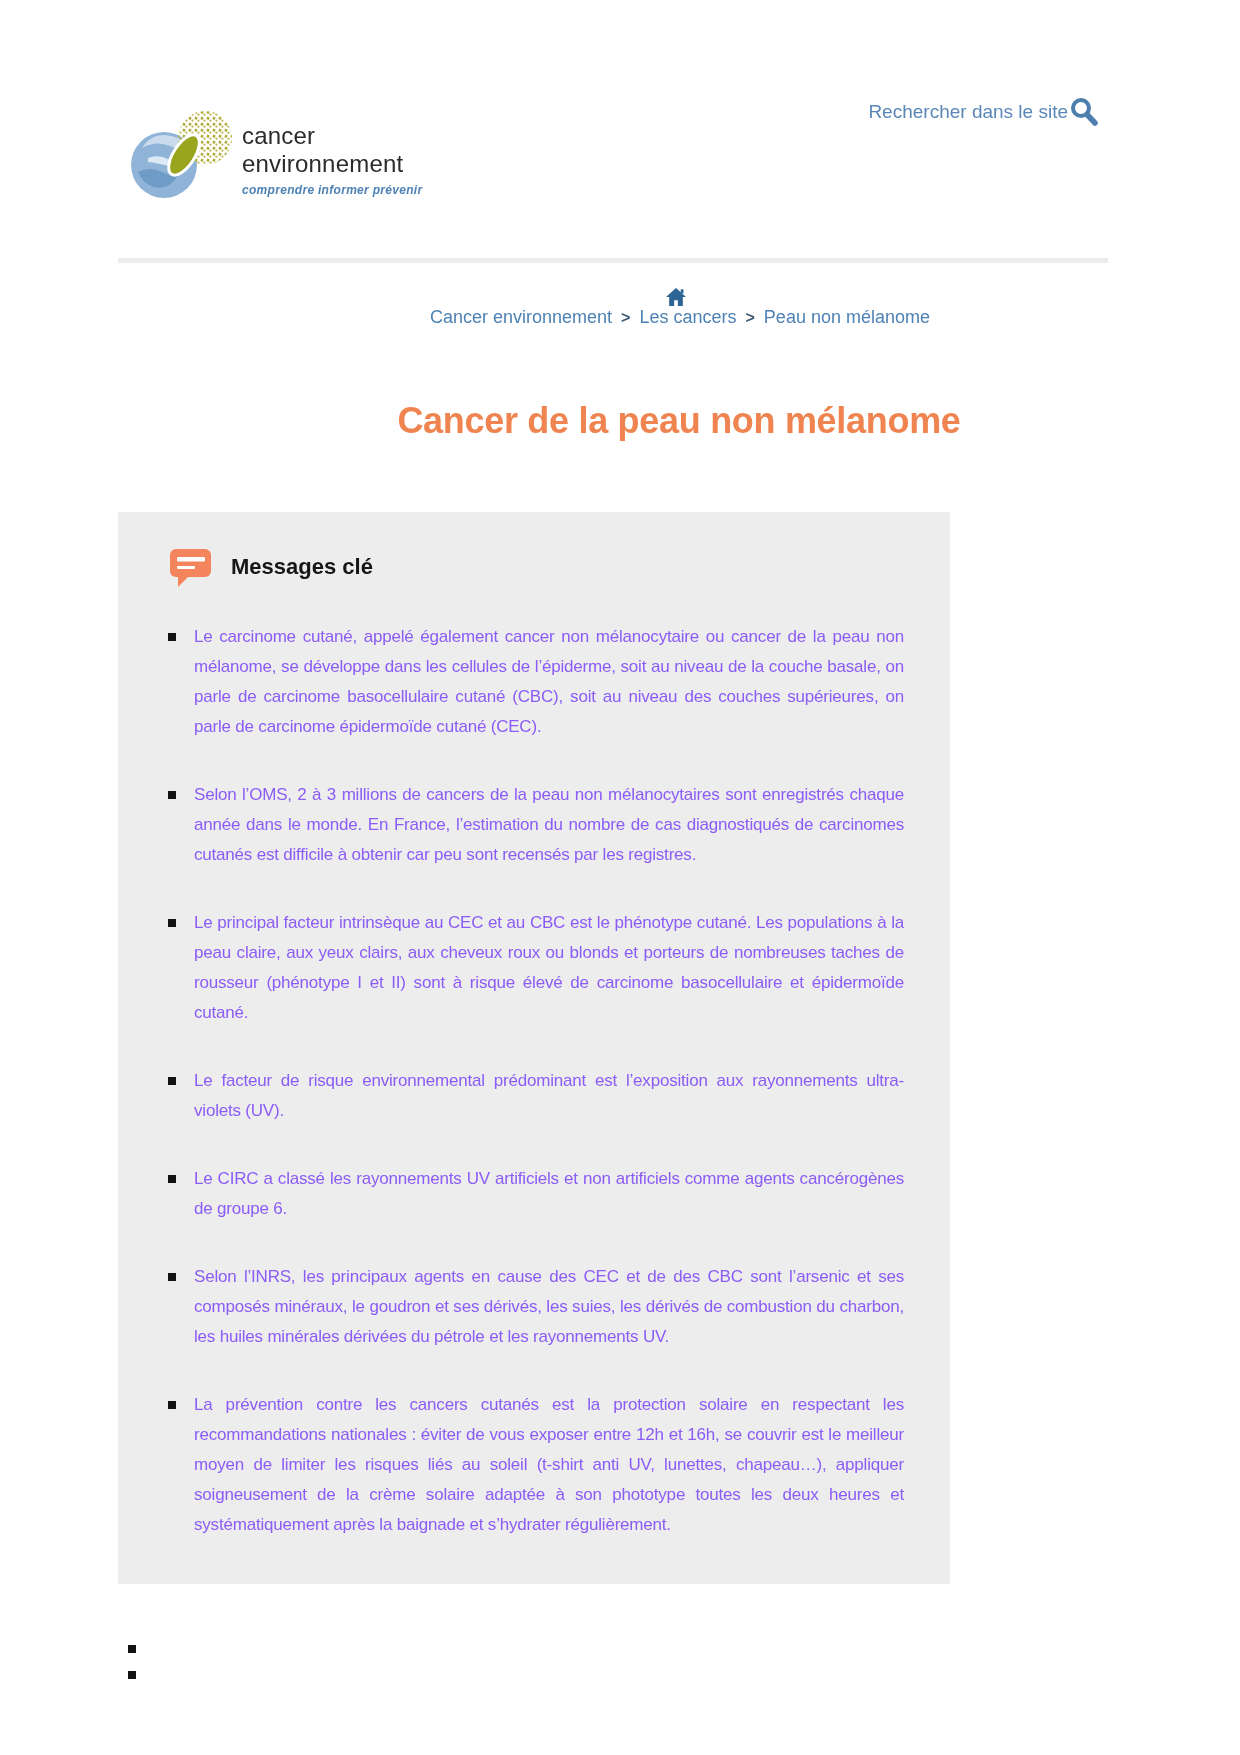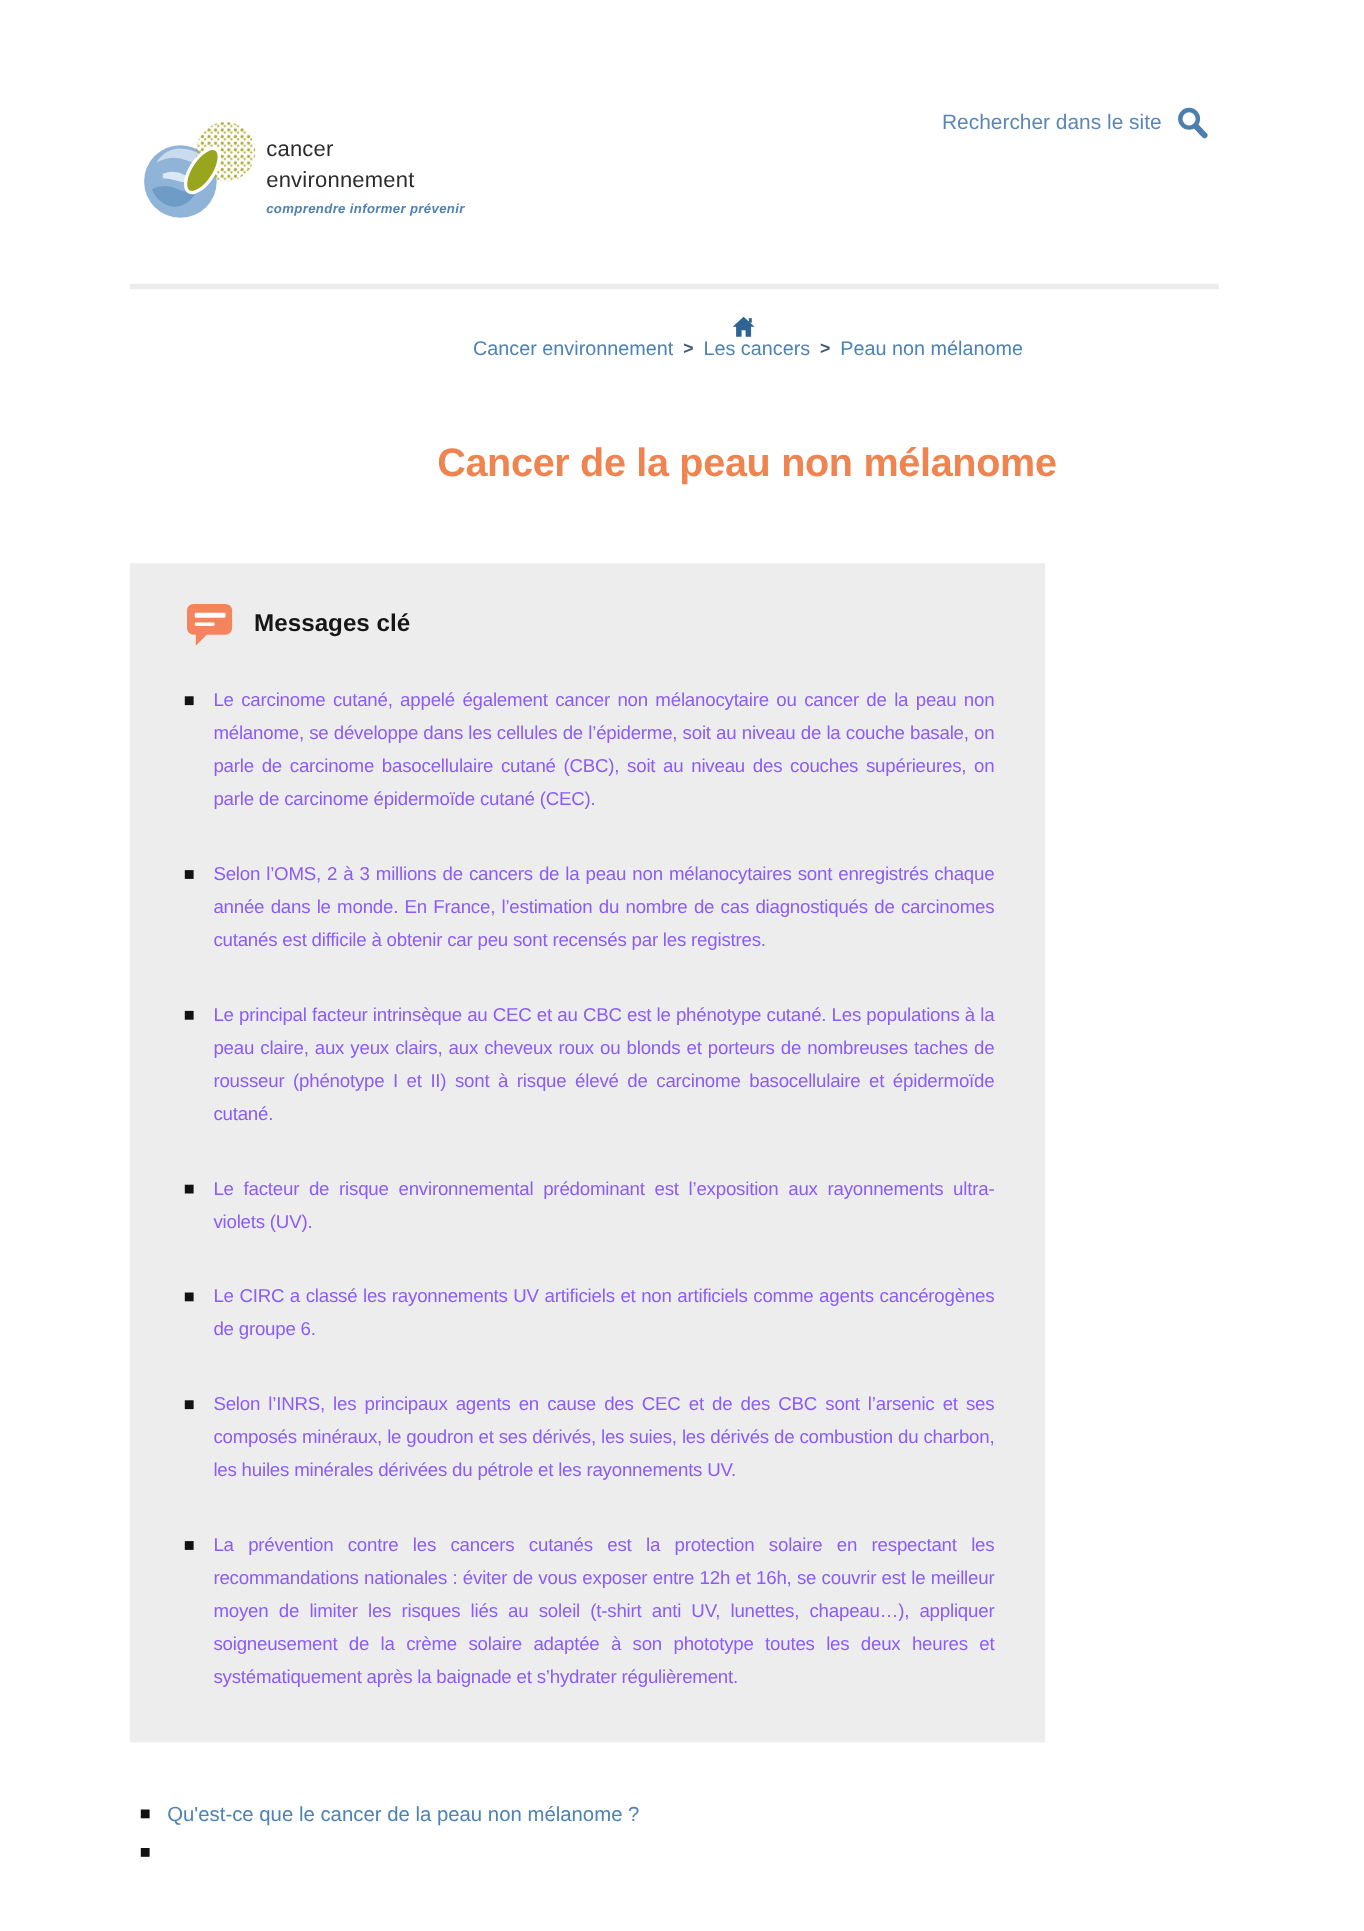--- a/index.html
+++ b/index.html
@@ -10,24 +10,24 @@
     font-family: "Liberation Sans", sans-serif;
     overflow: hidden;
   }
   a { text-decoration: none; cursor: pointer; }
 
   
   .header { position: relative; height: 258px; }
   .logo { position: absolute; left: 128px; top: 110px; display: flex; align-items: flex-start; }
   .logo-art { width: 106px; height: 90px; flex: none; }
   .logo-text { margin-left: 8px; margin-top: 12px; }
-  .logo-line { font-size: 20px; line-height: 28px; color: #2b2b2b; font-weight: 500; letter-spacing: 0.2px; }
+  .logo-line { font-size: 24px; line-height: 28px; color: #2b2b2b; font-weight: 500; letter-spacing: 0.2px; }
   .logo-tagline { margin-top: 5px; font-size: 12px; font-weight: bold; font-style: italic; color: #4d82b4; letter-spacing: 0.3px; }
 
-  .search { position: absolute; top: 96px; right: 140px; display: flex; align-items: center; gap: 12px; }
+  .search { position: absolute; top: 96px; right: 140px; display: flex; align-items: center; gap: 0; }
   .search-label { font-size: 19px; color: #5b87b8; }
   .search-icon-svg { width: 32px; height: 32px; }
 
   
   .rule { margin-left: 118px; width: 990px; height: 5px; background: #ececec; }
   .breadcrumb { margin: 24px 0 0 120px; display: flex; align-items: center; font-size: 18px; flex-direction: column; }
   .home-icon-svg { width: 22px; height: 20px; margin-right: 9px; }
   .crumb { display: inline-flex; align-items: center; }
   .crumb a { color: #4d82b4; }
   .crumb .sep { color: #3f5a73; margin: 0 9px; font-weight: bold; font-size: 16px; }
@@ -170,18 +170,17 @@
       <li>
       <span class="sq"></span>
       <div class="msg">La prévention contre les cancers cutanés est la protection solaire en respectant les recommandations nationales : éviter de vous exposer entre 12h et 16h, se couvrir est le meilleur moyen de limiter les risques liés au soleil (t-shirt anti UV, lunettes, chapeau…), appliquer soigneusement de la crème solaire adaptée à son phototype toutes les deux heures et systématiquement après la baignade et s’hydrater régulièrement.</div>
     </li>
     </ul>
 </div>
 
 <div class="links">
     <div class="link-item">
     <span class="link-sq"></span>
-    <a class="flink">Qu'est-ce que le cancer de la peau non mélanome ?</a>
   </div>
     <div class="link-item">
     <span class="link-sq"></span>
   </div>
   </div>
 
 </body></html>

